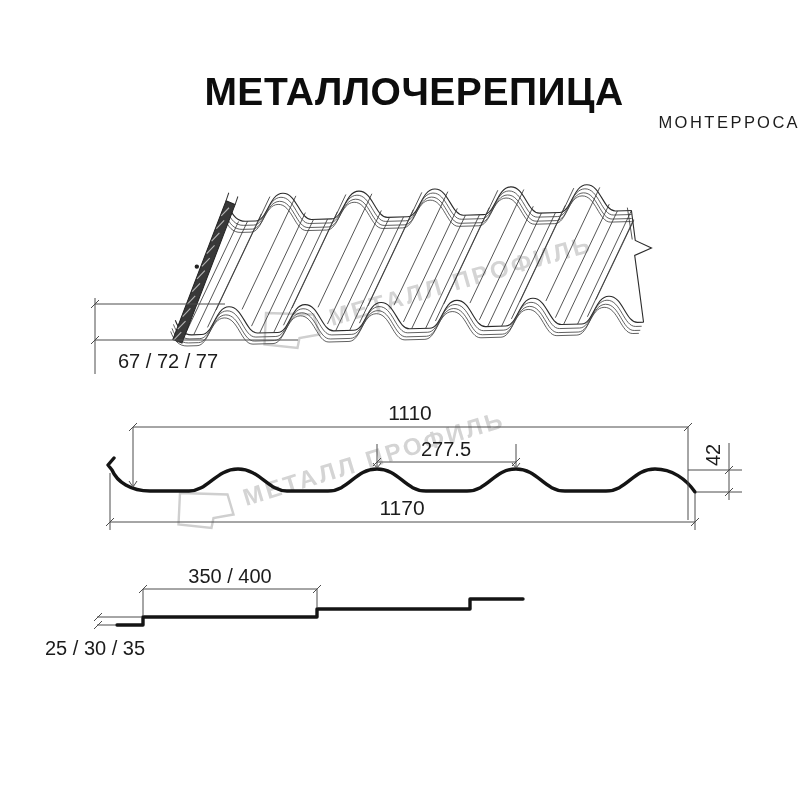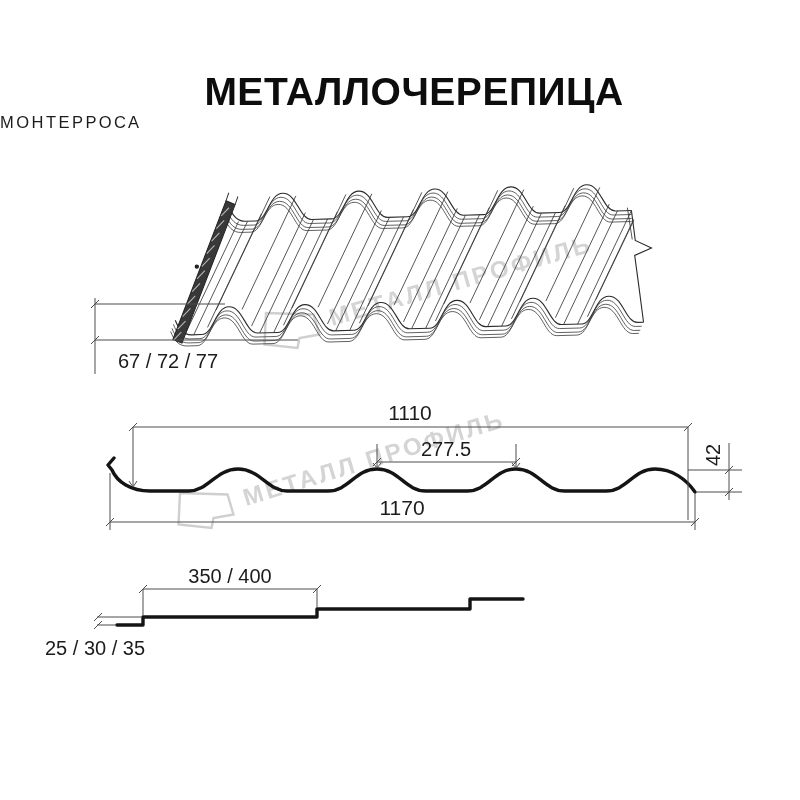--- a/index.html
+++ b/index.html
@@ -1,20 +1,20 @@
 <!DOCTYPE html>
 <html><head>
 <meta charset="utf-8">
 <style>
   html,body{margin:0;padding:0;background:#ffffff;}
   body{width:800px;height:800px;overflow:hidden;font-family:"Liberation Sans",sans-serif;}
   .page{position:relative;width:800px;height:800px;background:#fff;}
   .title{position:absolute;top:70px;left:0;width:800px;text-align:center;
          font-size:39px;font-weight:bold;letter-spacing:.5px;color:#0d0d0d;white-space:nowrap;padding-left:14px;}
-  .subtitle{position:absolute;top:113px;left:0;width:800px;text-align:left;
+  .subtitle{position:absolute;top:113px;left:0;width:800px;text-align:right;
             font-size:16.5px;font-weight:400;letter-spacing:2.5px;color:#1c1c1c;white-space:nowrap;}
   svg{position:absolute;top:0;left:0;}
   text.dim{font-family:"Liberation Sans",sans-serif;font-size:20px;fill:#1c1c1c;}
   text.dim.big{font-size:21px;}
   text.wm{font-family:"Liberation Sans",sans-serif;font-size:24px;font-weight:bold;
           letter-spacing:3px;fill:#d4d4d4;}
   .thin{stroke:#4c4c4c;stroke-width:1;fill:none;}
   .edge{stroke:#2b2b2b;stroke-width:1.1;fill:none;}
   .band{stroke:#3c3c3c;stroke-width:.8;fill:none;}
   .surf{stroke:#3a3a3a;stroke-width:.85;fill:none;}

